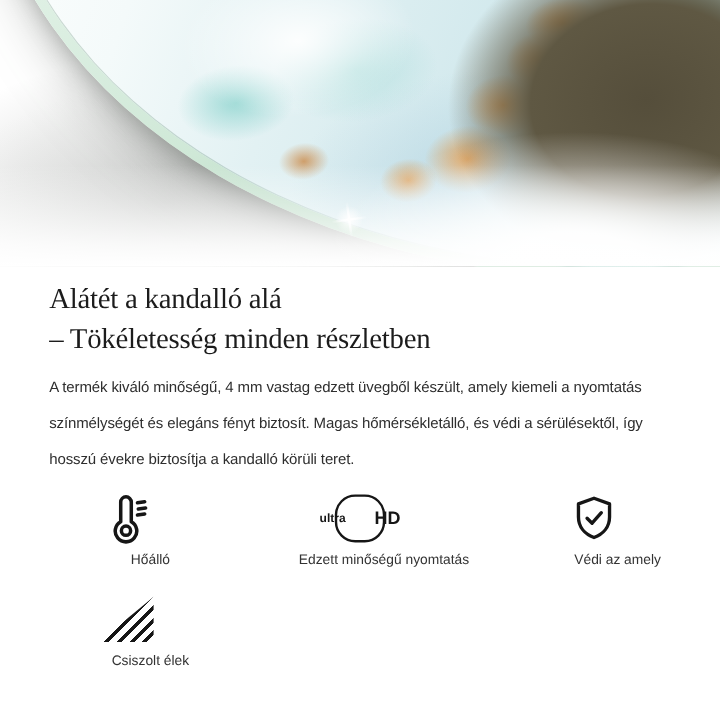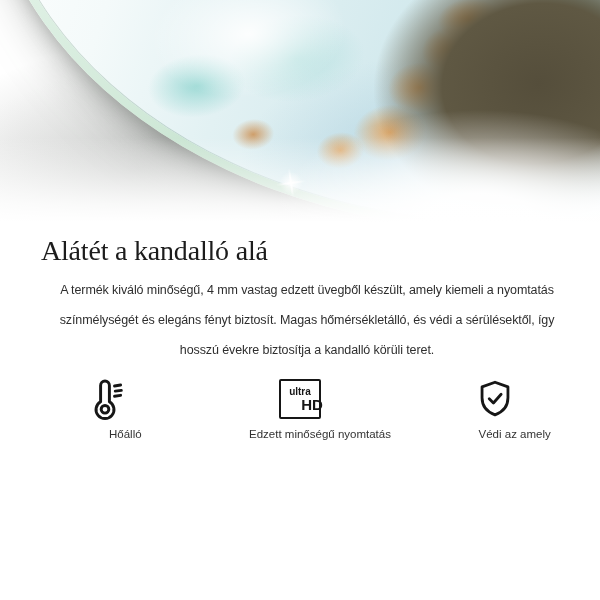--- a/index.html
+++ b/index.html
@@ -61,42 +61,41 @@
     background:
       radial-gradient(ellipse 300px 160px at 80% 100%, rgba(255,255,255,.95) 18%, rgba(255,255,255,0) 70%),
       linear-gradient(to bottom, rgba(255,255,255,0) 62%, rgba(255,255,255,.85) 92%, #ffffff 100%);
   }
 
   
   .content { position:relative; }
   h1 {
     margin:12px 41px 0 41px;
     font-family:"Liberation Serif", serif;
-    font-size:28px; line-height:33px; font-weight:400;
+    font-size:24px; line-height:33px; font-weight:400;
     color:#1c1c1c; letter-spacing:-0.2px;
   }
   .desc {
     margin:8px 41px 0 41px; width:532px;
     font-size:12.5px; line-height:30px; letter-spacing:-0.1px;
     color:#2e2e2e;
-    text-align:center;
   }
 
   
   .features {
     margin-top:12px; padding:0 8px;
     display:grid; grid-template-columns:repeat(3, 1fr); row-gap:20px;
   }
   .feature { display:flex; flex-direction:column; align-items:center; }
   .icon-box { height:44px; display:flex; align-items:center; justify-content:center; color:#161616; }
   .feature-label { margin-top:6px; font-size:11.5px; line-height:14px; color:#333; text-align:center;padding-left:40px; }
 
   .uhd-box {
-    width:42px; height:40px; border:2.5px solid #161616; border-radius:2px;
-    display:flex; flex-direction:column; align-items:center; justify-content:center;
+    width:42px; height:40px; border:2.5px solid #161616; border-radius:17px;
+    display:flex; align-items:center; justify-content:center;
     color:#161616;
   }
   .uhd-top { font-size:10px; font-weight:700; line-height:11px; }
   .uhd-bottom { font-size:15px; font-weight:700; line-height:15px;margin-left:24px; }
 
   .edge-shape {
     width:46px; height:38px;
     background:repeating-linear-gradient(135deg, #161616 0 3px, rgba(0,0,0,0) 3px 7.5px);
     clip-path:polygon(100% 0, 100% 100%, 0 100%);
   }
@@ -115,21 +114,21 @@
   <div class="hero">
     <div class="hero-shadow"></div>
     <div class="disc">
       <div class="disc-face"></div>
     </div>
     <div class="sparkle"></div>
     <div class="fade-overlay"></div>
   </div>
 
   <div class="content">
-    <h1><span>Alátét a kandalló alá</span><br></h1>
+    <h1><span>Alátét a kandalló alá</span><br><span>– Tökéletesség minden részletben</span></h1>
 
     <p class="desc">A termék kiváló minőségű, 4 mm vastag edzett üvegből készült, amely kiemeli a nyomtatás színmélységét és elegáns fényt biztosít. Magas hőmérsékletálló, és védi a sérülésektől, így hosszú évekre biztosítja a kandalló körüli teret.</p>
 
     <div class="features">
 
       <div class="feature">
         <div class="icon-box">
           <svg width="44" height="44" viewBox="0 0 24 24" fill="none" stroke="currentColor" stroke-width="1.6" stroke-linecap="round" stroke-linejoin="round">
             <path d="M12 2.2a2.4 2.4 0 0 1 2.4 2.4v8.9a4.9 4.9 0 1 1-4.8 0V4.6A2.4 2.4 0 0 1 12 2.2z"></path>
             <circle cx="12" cy="17.6" r="2.1"></circle>
@@ -155,17 +154,23 @@
         <div class="icon-box">
           <svg width="42" height="44" viewBox="0 0 24 24" fill="none" stroke="currentColor" stroke-width="1.6" stroke-linecap="round" stroke-linejoin="round">
             <path d="M12 2.4l7.4 2.7v6.2c0 4.8-3.1 8.2-7.4 9.8-4.3-1.6-7.4-5-7.4-9.8V5.1z"></path>
             <path d="M8.7 11.9l2.4 2.4 4.4-5"></path>
           </svg>
         </div>
         <div class="feature-label">Védi az amely</div>
       </div>
 
 
+      <div class="feature">
+        <div class="icon-box">
+          <div class="edge-shape"></div>
+        </div>
+        <div class="feature-label">Csiszolt élek</div>
+      </div>
 
 
     </div>
   </div>
 </div>
 
 </body></html>

